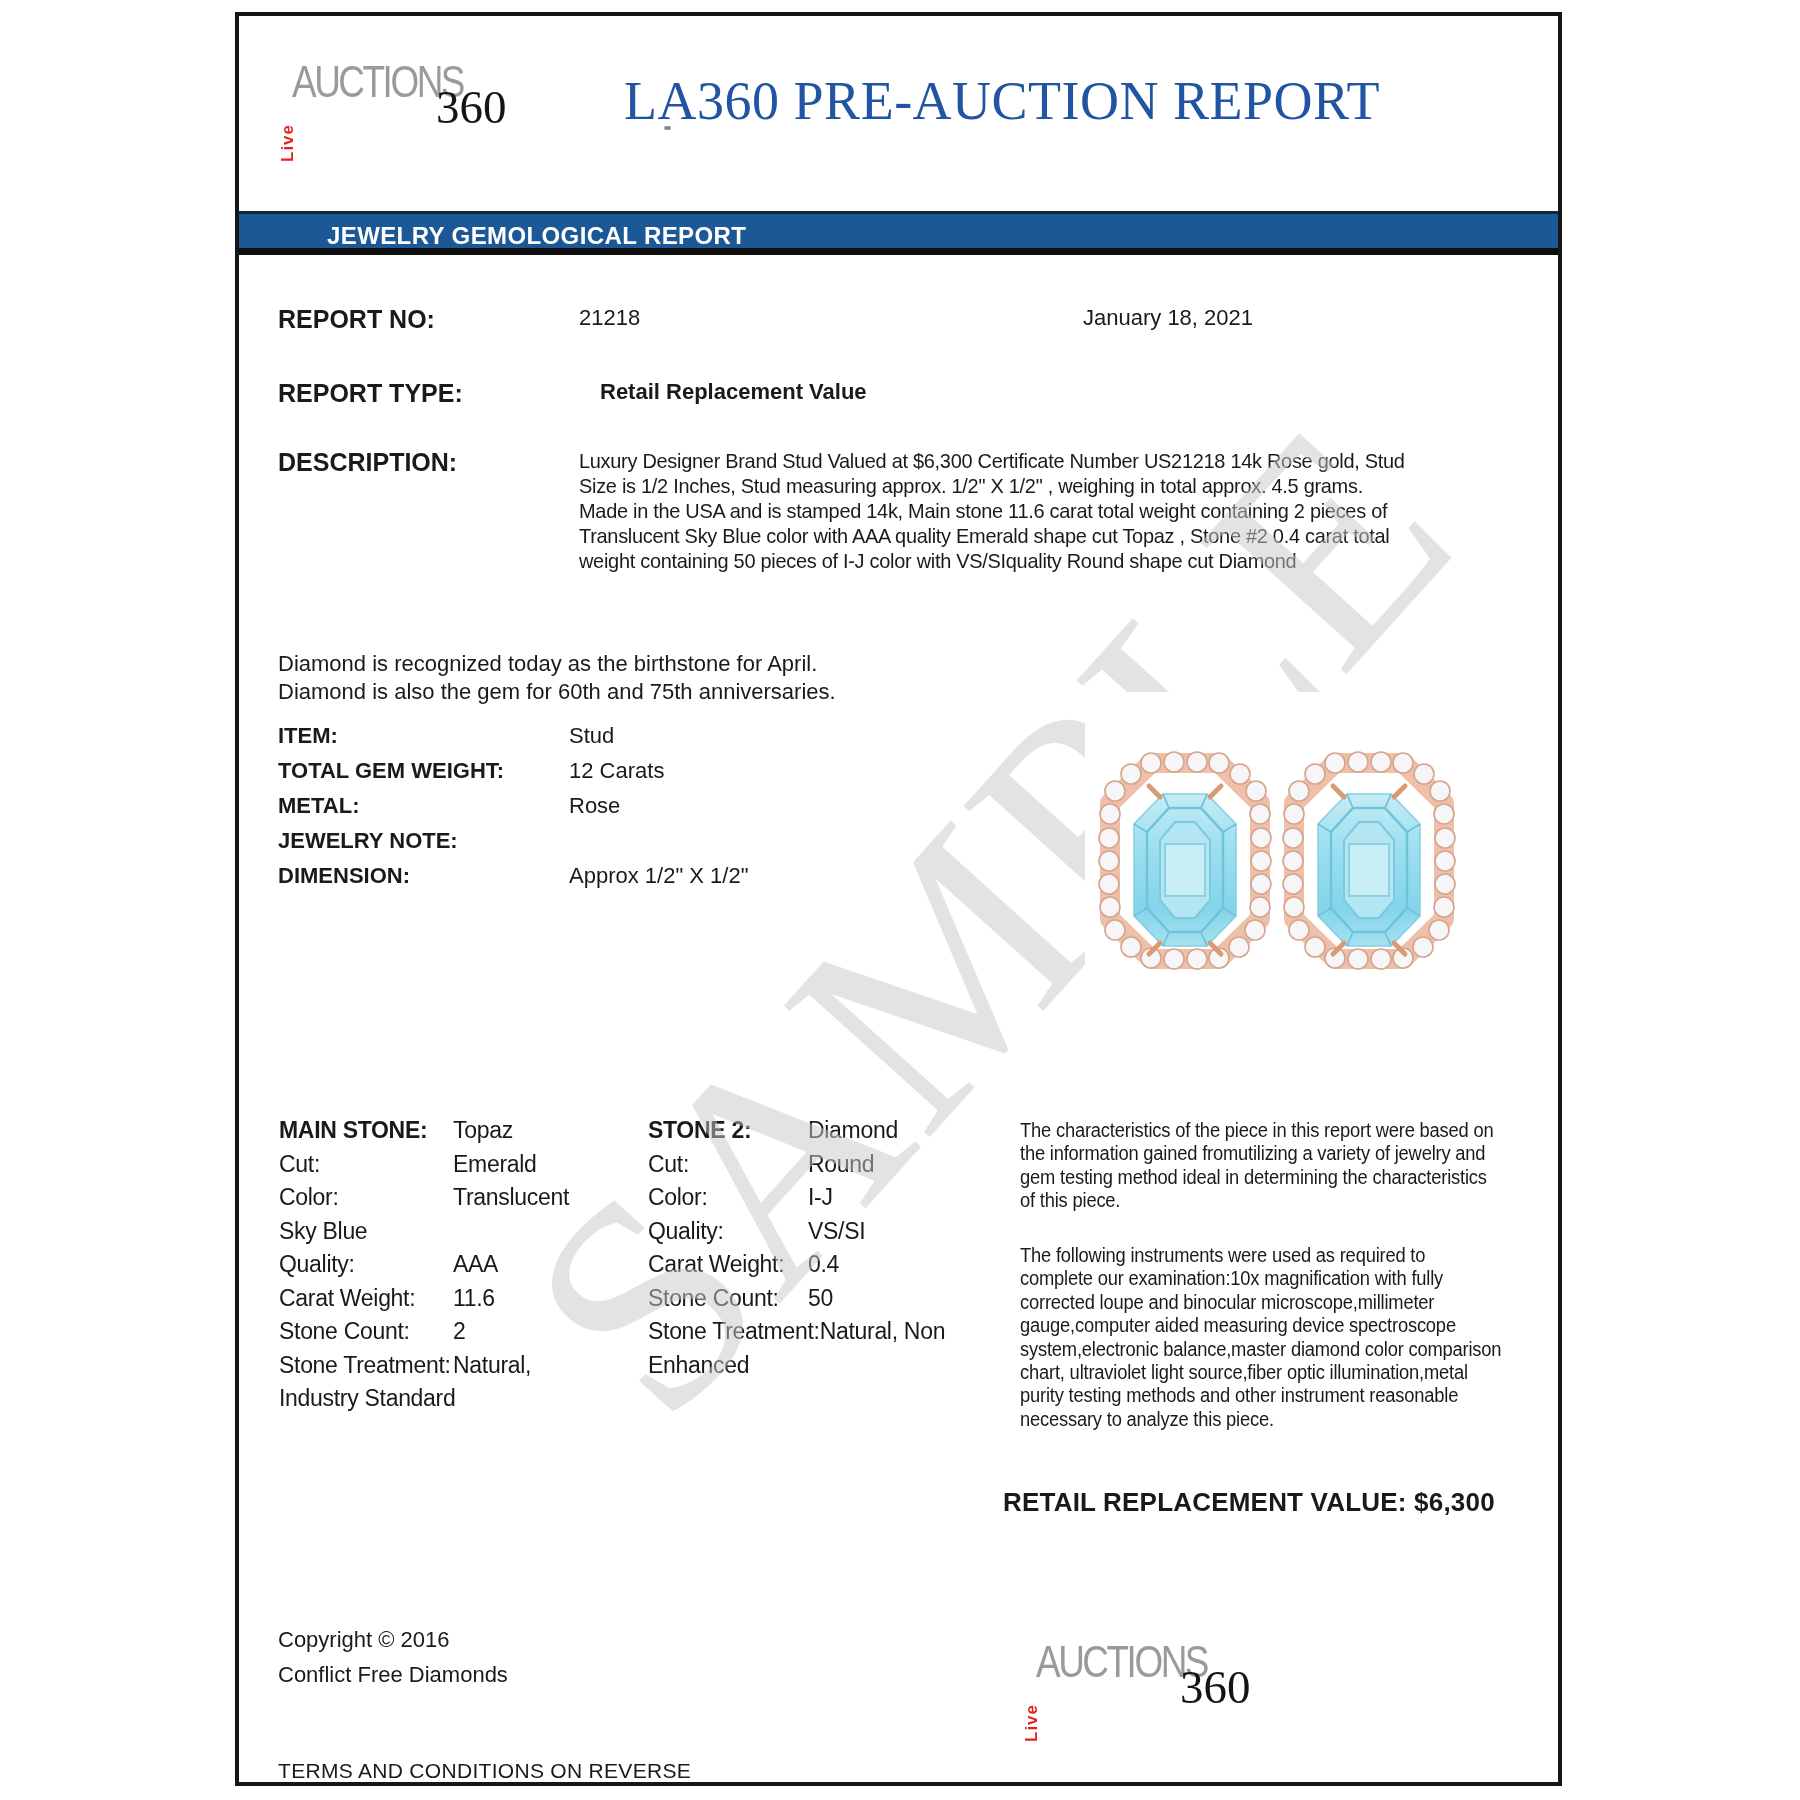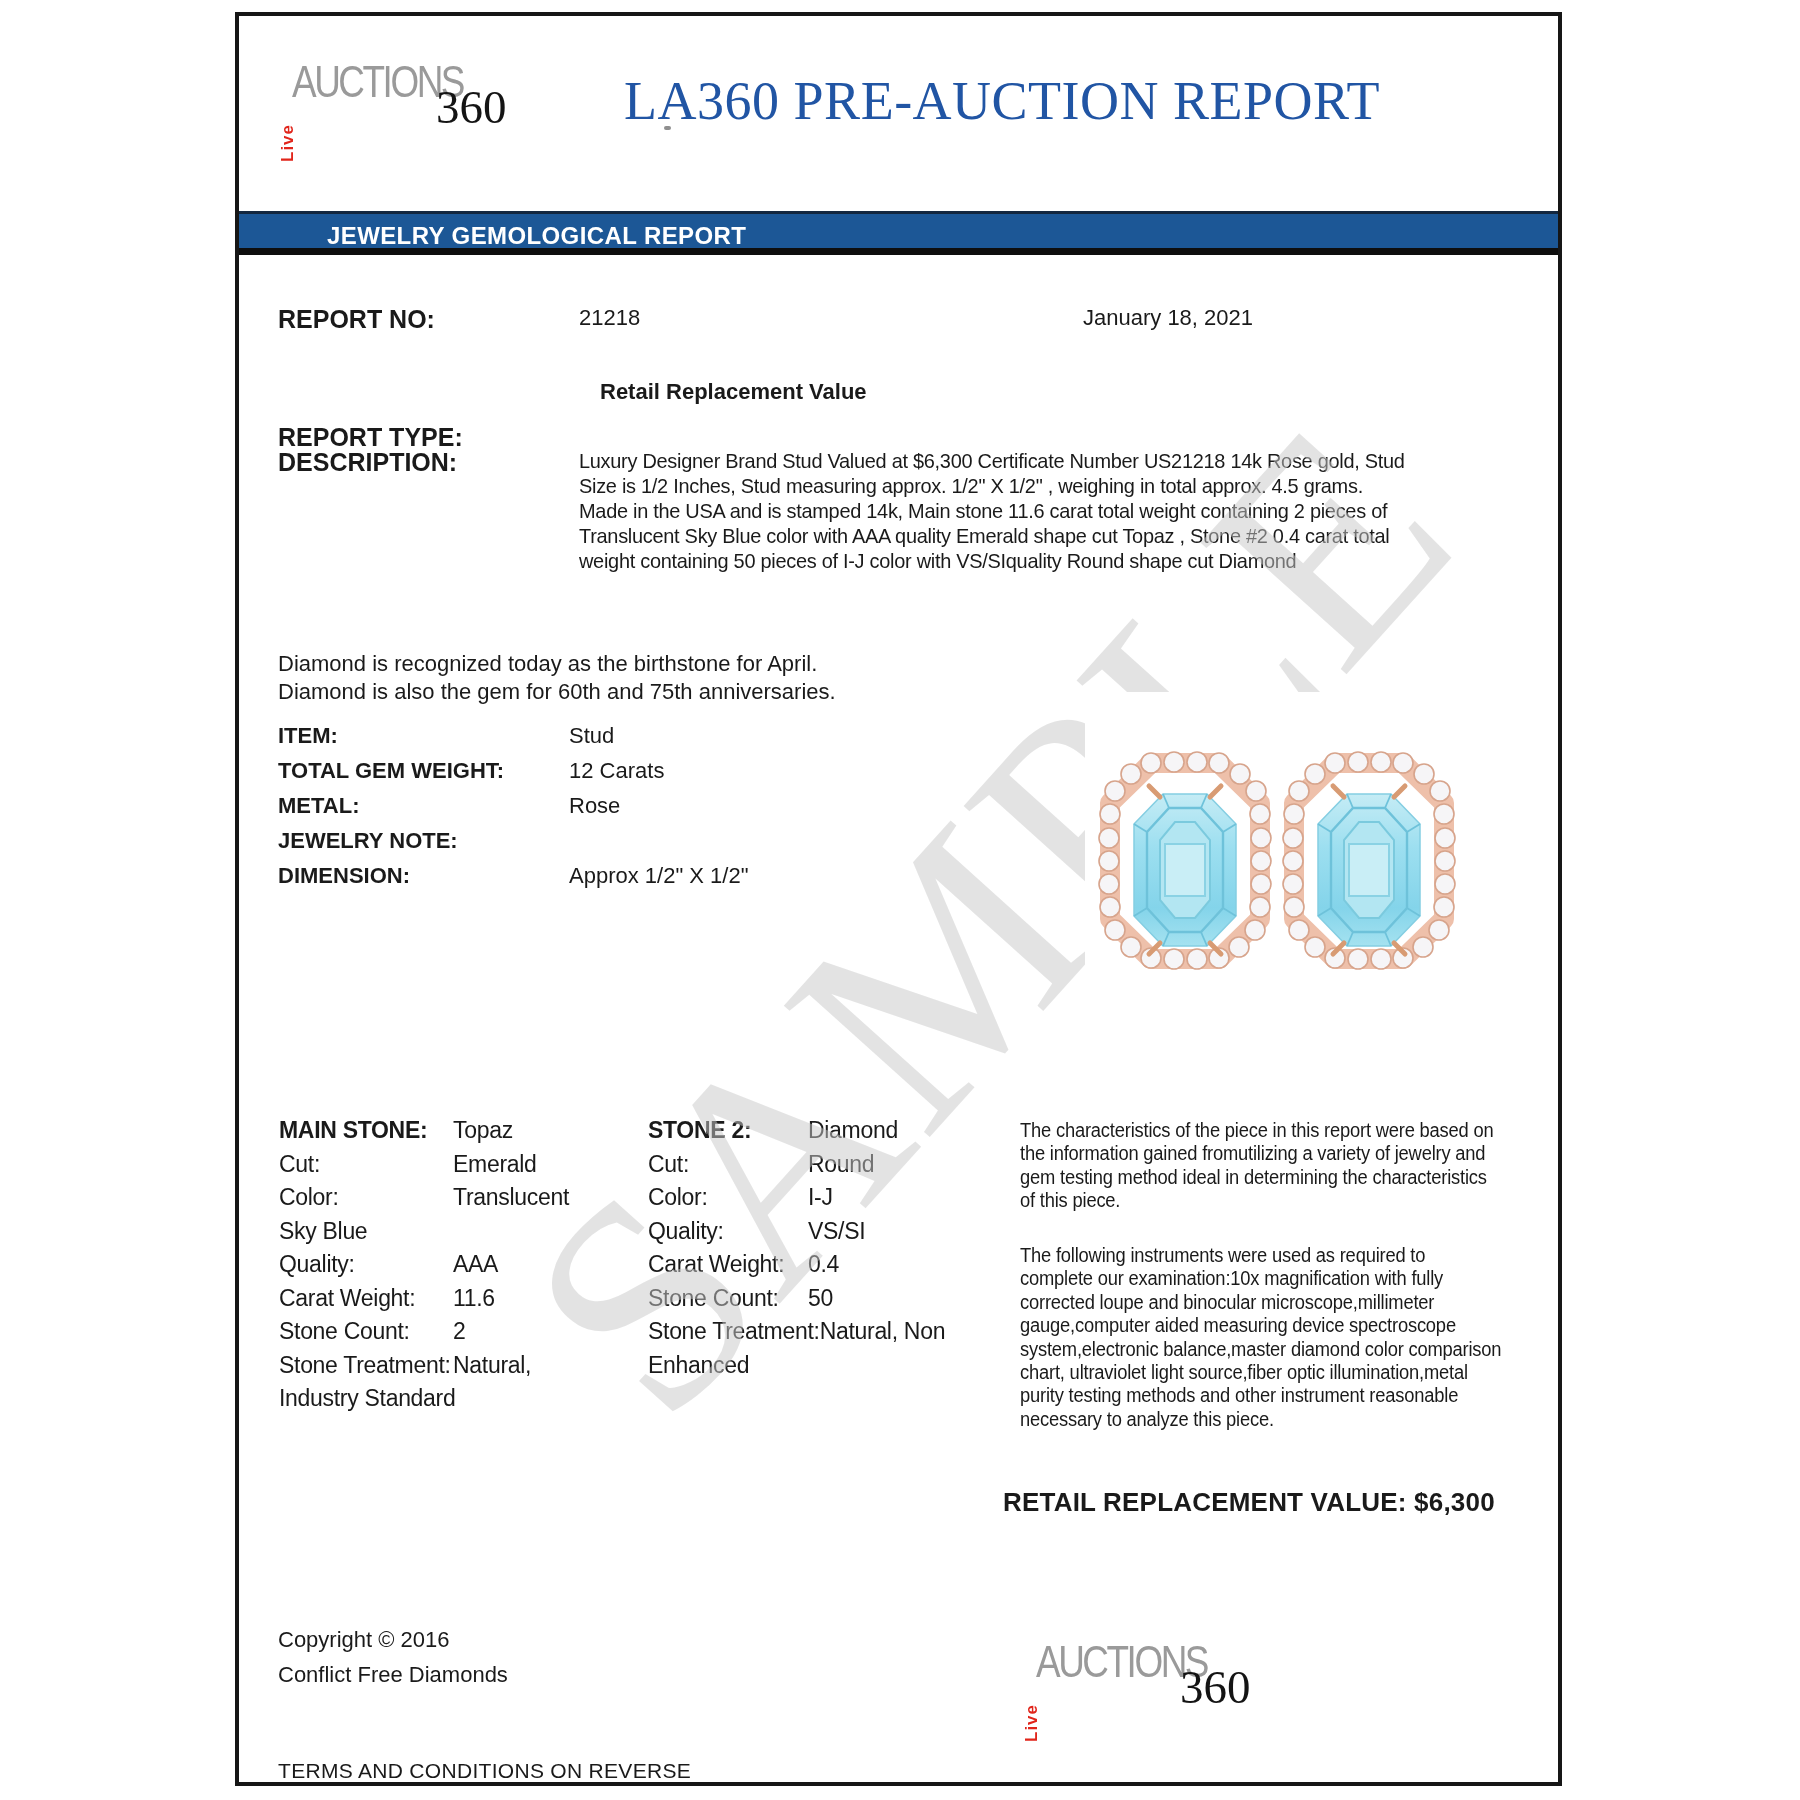--- a/index.html
+++ b/index.html
@@ -92,21 +92,21 @@
   <div id="title-dot" class="abs"></div>
 
   <div id="banner" class="abs">
     <div class="banner-text">JEWELRY GEMOLOGICAL REPORT</div>
   </div>
 
   <div class="abs field-label" style="left:278px;top:305px;">REPORT NO:</div>
   <div class="abs field-value" style="left:579px;top:305px;">21218</div>
   <div class="abs field-value" style="left:1083px;top:305px;">January 18, 2021</div>
 
-  <div class="abs field-label" style="left:278px;top:379px;margin-top:44px;">REPORT TYPE:</div>
+  <div class="abs field-label" style="left:278px;top:379px;">REPORT TYPE:</div>
   <div class="abs field-value" style="left:600px;top:379px;font-weight:bold;">Retail Replacement Value</div>
 
   <div class="abs field-label" style="left:278px;top:448px;">DESCRIPTION:</div>
   <div id="description-text" class="abs">Luxury Designer Brand Stud Valued at $6,300 Certificate Number US21218 14k Rose gold, Stud
 Size is 1/2 Inches, Stud measuring approx. 1/2" X 1/2" , weighing in total approx. 4.5 grams.
 Made in the USA and is stamped 14k, Main stone 11.6 carat total weight containing 2 pieces of
 Translucent Sky Blue color with AAA quality Emerald shape cut Topaz , Stone #2 0.4 carat total
 weight containing 50 pieces of I-J color with VS/SIquality Round shape cut Diamond</div>
 
   <div id="birthstone-note" class="abs">Diamond is recognized today as the birthstone for April.

